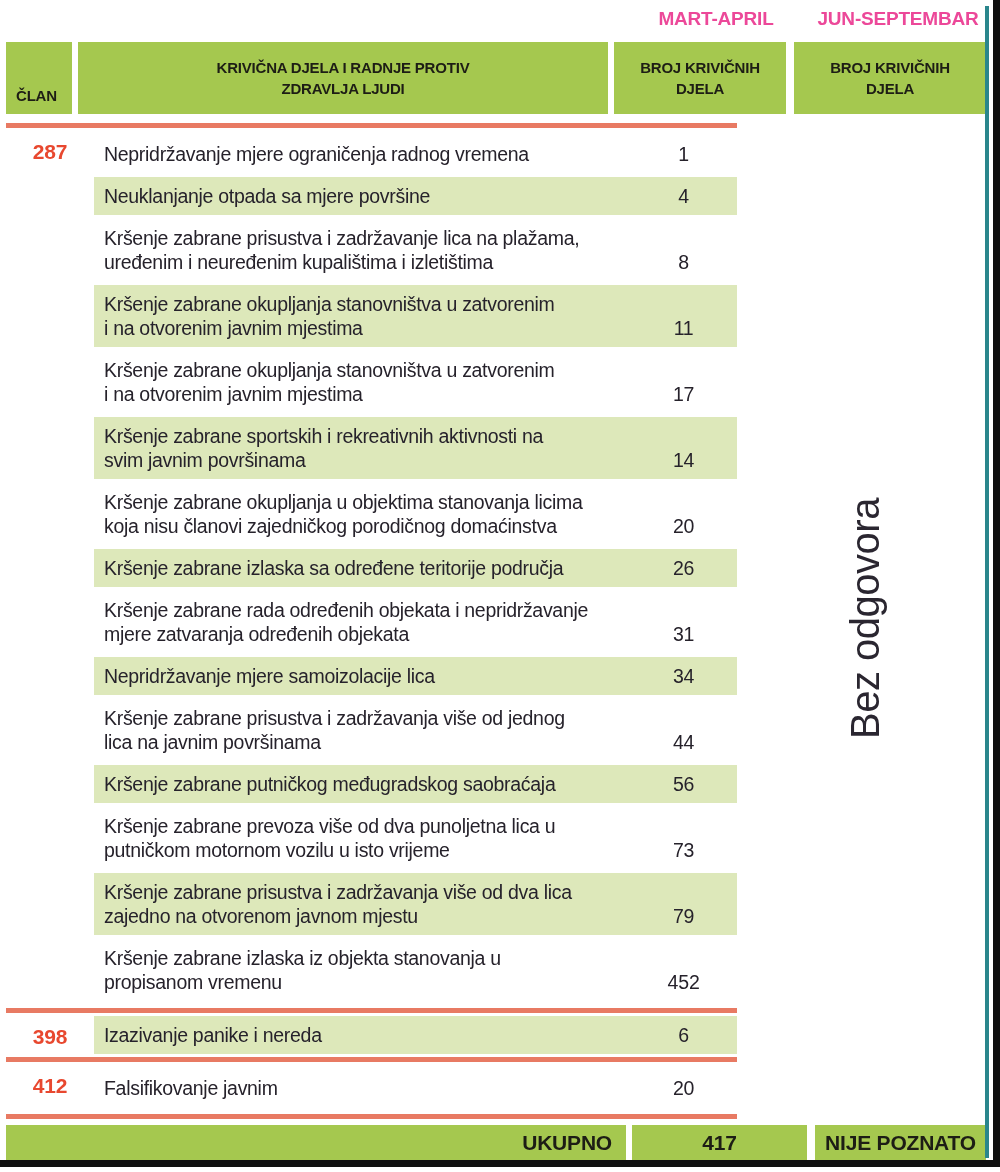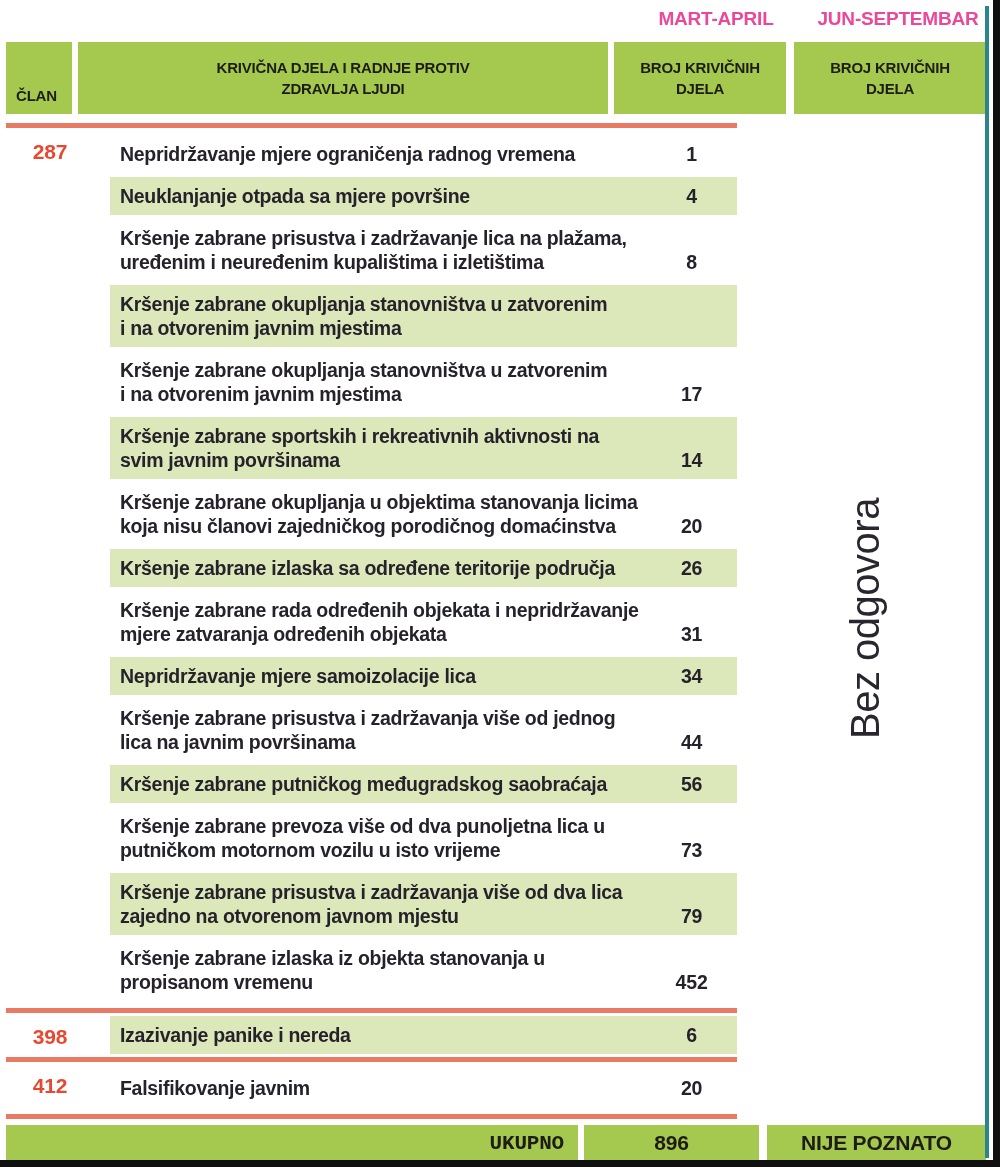--- a/index.html
+++ b/index.html
@@ -48,26 +48,26 @@
   .left { width: 804px; }
   .right-cell { flex: 1; margin-left: 8px; display: flex; align-items: center; justify-content: center; background: #ffffff; }
   .bez-note {
     transform: rotate(-90deg); white-space: nowrap;
     font-size: 40px; letter-spacing: -0.5px; color: #2a2630;
   }
 
   .redline { height: 5px; background: #e87a63; margin: 3px 0; }
   .redline.first { margin-top: 9px; margin-bottom: 3px; }
 
-  .section { display: flex; gap: 16px; }
+  .section { display: flex; }
   .clan-col {
     width: 88px; padding-top: 9px; text-align: center;
     font-size: 21px; font-weight: 700; color: #e8482f; letter-spacing: -0.2px;
   }
-  .rows { flex: 1; font-weight: bold; }
+  .rows { flex: 1; }
 
   .row { display: flex; --pv: 11px; background: #ffffff; }
   .row.striped { --pv: 7px; background: #dde8ba; }
   .desc {
     width: 536px; padding: var(--pv) 0 var(--pv) 10px;
     font-size: 19.5px; line-height: 24px; letter-spacing: -0.3px;
     white-space: pre-line; color: #26222b;
   }
   .num {
     flex: 1; display: flex; align-items: flex-end; justify-content: center;
@@ -75,21 +75,21 @@
     font-size: 19.5px; line-height: 24px; letter-spacing: -0.2px; color: #26222b;
   }
 
   
   .footer { display: flex; height: 36px; margin-top: 3px; }
   .fcell {
     background: #a5c84f; color: #1d1d15;
     font-size: 21px; font-weight: 700; letter-spacing: -0.2px;
     display: flex; align-items: center; justify-content: center;
   }
-  .f-label { width: 572px; justify-content: flex-end; padding-right: 14px; font-family: Liberation Mono, monospace; }
+  .f-label { width: 620px; justify-content: flex-end; padding-right: 14px; }
   .f-total { width: 175px; margin-left: 6px; }
   .f-right { flex: 1; margin-left: 8px; }
 </style>
 </head>
 <body>
 
 <div class="page">
 
   <div class="frame">
 
@@ -124,20 +124,21 @@
                   <div class="num">4</div>
                 </div>
                 <div class="row">
                   <div class="desc">Kršenje zabrane prisustva i zadržavanje lica na plažama,
 uređenim i neuređenim kupalištima i izletištima</div>
                   <div class="num">8</div>
                 </div>
                 <div class="row striped">
                   <div class="desc">Kršenje zabrane okupljanja stanovništva u zatvorenim
 i na otvorenim javnim mjestima</div>
+                  <div class="num">11</div>
                 </div>
                 <div class="row">
                   <div class="desc">Kršenje zabrane okupljanja stanovništva u zatvorenim
 i na otvorenim javnim mjestima</div>
                   <div class="num">17</div>
                 </div>
                 <div class="row striped">
                   <div class="desc">Kršenje zabrane sportskih i rekreativnih aktivnosti na
 svim javnim površinama</div>
                   <div class="num">14</div>
@@ -209,21 +210,21 @@
             <div class="redline"></div>
           </div>
       </div>
       <div class="right-cell">
         <div class="bez-note">Bez odgovora</div>
       </div>
     </div>
 
     <div class="footer">
       <div class="fcell f-label">UKUPNO</div>
-      <div class="fcell f-total">896</div>
+      <div class="fcell f-total">417</div>
       <div class="fcell f-right">NIJE POZNATO</div>
     </div>
 
   </div>
 
   <div class="teal-line"></div>
   <div class="side-black"></div>
   <div class="bottom-black"></div>
 
 </div>

